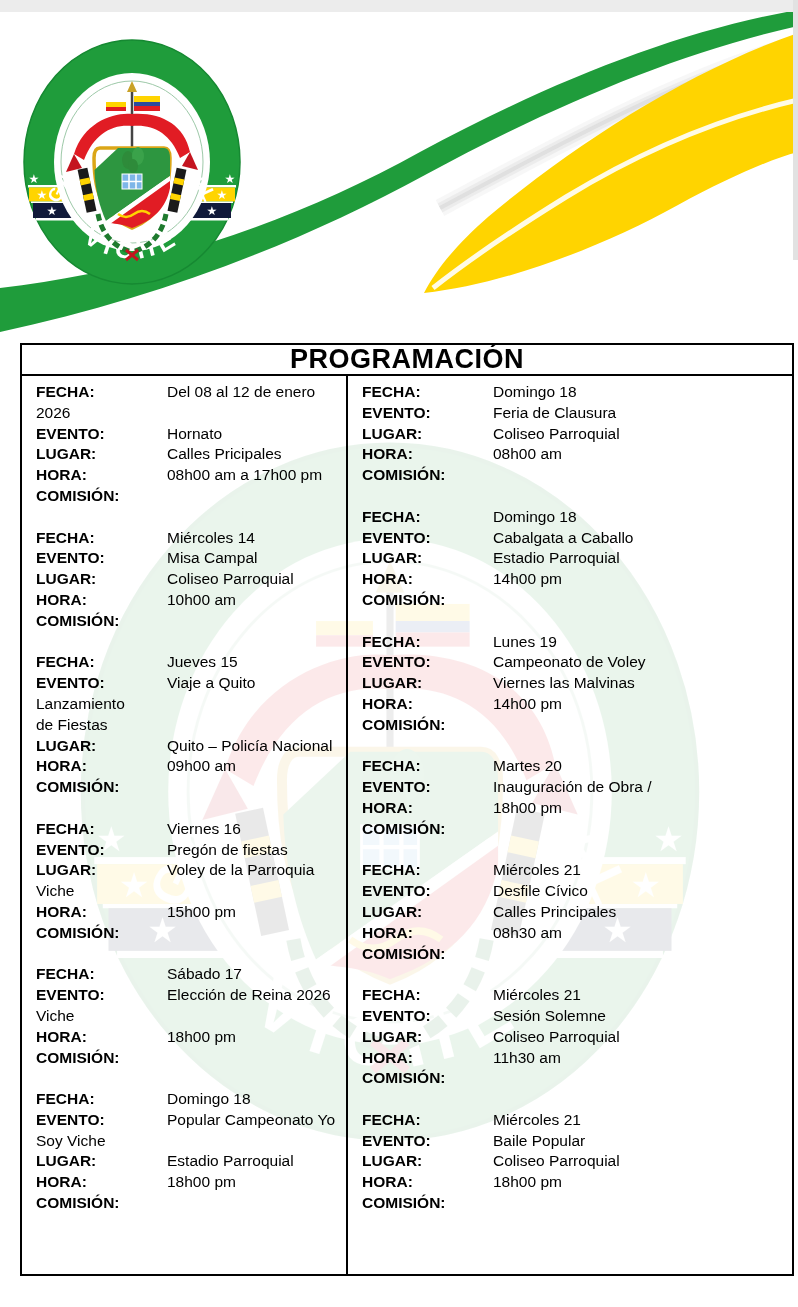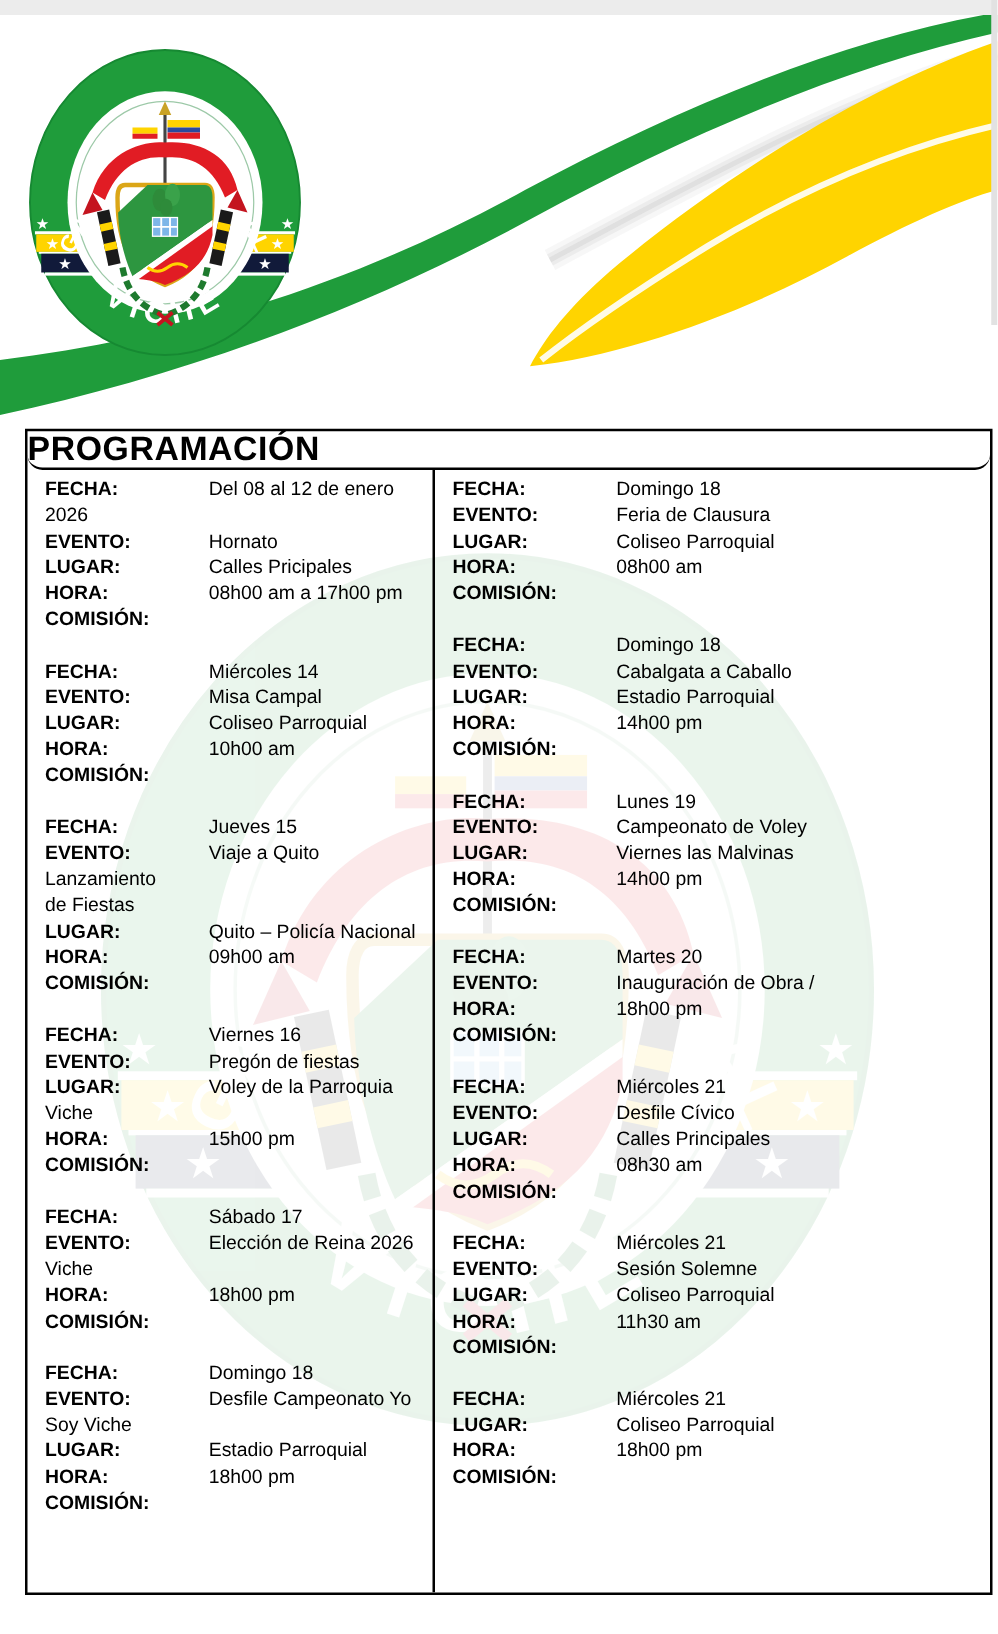--- a/index.html
+++ b/index.html
@@ -10,21 +10,21 @@
 
   .top-strip{position:absolute;left:0;top:0;width:798px;height:12px;background:#ececec;}
   .right-strip{position:absolute;right:0;top:0;width:5px;height:260px;background:#e2e2e2;}
 
   .header-art{position:absolute;left:0;top:12px;width:798px;height:335px;}
 
   
   .schedule{position:absolute;left:20px;top:343px;width:774px;height:933px;
             border:2px solid #000;box-sizing:border-box;background:transparent;}
   .schedule-title{height:29px;line-height:29px;border-bottom:2px solid #000;
-                  text-align:left;font-weight:bold;font-size:27px;letter-spacing:.5px;border-radius:12px;}
+                  text-align:center;font-weight:bold;font-size:27px;letter-spacing:.5px;}
   .schedule-body{position:relative;display:flex;height:calc(100% - 31px);overflow:hidden;}
   .col{position:relative;z-index:1;box-sizing:border-box;padding:6px 6px 0 14px;
        font-size:15.5px;line-height:20.8px;}
   .col-left{width:326px;border-right:2px solid #000;}
   .col-right{flex:1;}
   .entry{margin-bottom:20.8px;}
   .line{min-height:20.8px;}
   .lab{display:inline-block;width:131px;font-weight:bold;}
   .watermark{position:absolute;left:38px;top:46px;width:660px;height:745px;
              opacity:.09;z-index:0;pointer-events:none;}
@@ -178,21 +178,21 @@
           </div>
           <div class="entry">
             <div class="line"><span class="lab">FECHA:</span><span class="val">Sábado 17</span></div>
             <div class="line"><span class="lab">EVENTO:</span><span class="val">Elección de Reina 2026</span></div>
             <div class="line">Viche</div>
             <div class="line"><span class="lab">HORA:</span><span class="val">18h00 pm</span></div>
             <div class="line"><span class="lab">COMISIÓN:</span><span class="val"></span></div>
           </div>
           <div class="entry">
             <div class="line"><span class="lab">FECHA:</span><span class="val">Domingo 18</span></div>
-            <div class="line"><span class="lab">EVENTO:</span><span class="val">Desfile Campeonato Yo</span></div>
+            <div class="line"><span class="lab">EVENTO:</span><span class="val">Popular Campeonato Yo</span></div>
             <div class="line">Soy Viche</div>
             <div class="line"><span class="lab">LUGAR:</span><span class="val">Estadio Parroquial</span></div>
             <div class="line"><span class="lab">HORA:</span><span class="val">18h00 pm</span></div>
             <div class="line"><span class="lab">COMISIÓN:</span><span class="val"></span></div>
           </div>
         </div>
       <div class="col col-right">
           <div class="entry">
             <div class="line"><span class="lab">FECHA:</span><span class="val">Domingo 18</span></div>
             <div class="line"><span class="lab">EVENTO:</span><span class="val">Feria de Clausura</span></div>
@@ -229,20 +229,21 @@
           </div>
           <div class="entry">
             <div class="line"><span class="lab">FECHA:</span><span class="val">Miércoles 21</span></div>
             <div class="line"><span class="lab">EVENTO:</span><span class="val">Sesión Solemne</span></div>
             <div class="line"><span class="lab">LUGAR:</span><span class="val">Coliseo Parroquial</span></div>
             <div class="line"><span class="lab">HORA:</span><span class="val">11h30 am</span></div>
             <div class="line"><span class="lab">COMISIÓN:</span><span class="val"></span></div>
           </div>
           <div class="entry">
             <div class="line"><span class="lab">FECHA:</span><span class="val">Miércoles 21</span></div>
+            <div class="line"><span class="lab">EVENTO:</span><span class="val">Baile Popular</span></div>
             <div class="line"><span class="lab">LUGAR:</span><span class="val">Coliseo Parroquial</span></div>
             <div class="line"><span class="lab">HORA:</span><span class="val">18h00 pm</span></div>
             <div class="line"><span class="lab">COMISIÓN:</span><span class="val"></span></div>
           </div>
         </div>
     </div>
   </div>
 
 </div>
 

